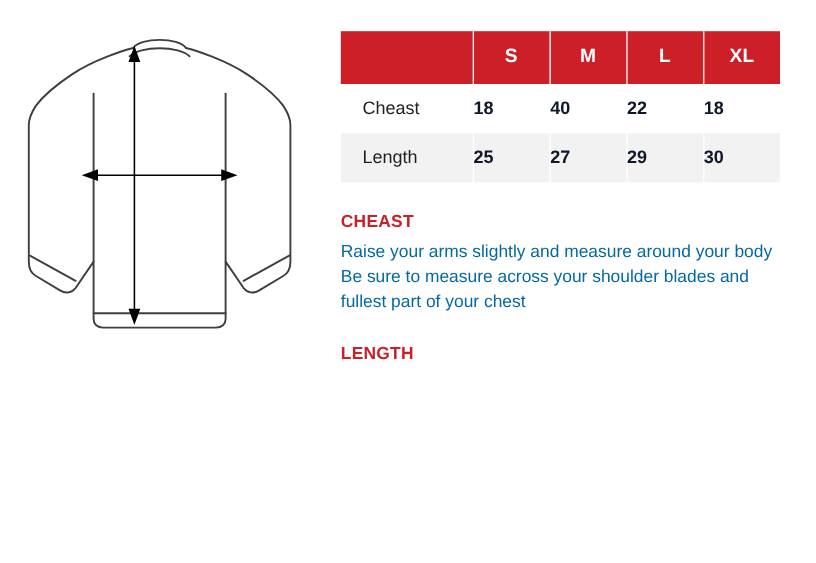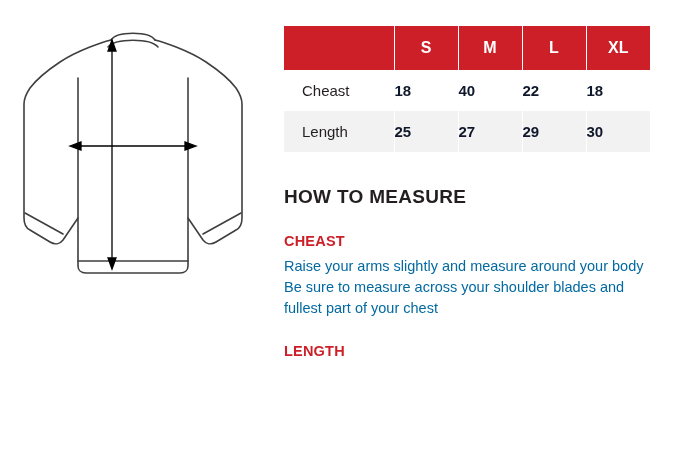--- a/index.html
+++ b/index.html
@@ -190,21 +190,20 @@
         <tr class="shade">
           <td class="rowhead">Length</td>
           <td class="val">25</td>
           <td class="val">27</td>
           <td class="val">29</td>
           <td class="val">30</td>
         </tr>
       </tbody>
     </table>
 
-    <h2 class="how-title">HOW TO MEASURE</h2>
 
     <h3 class="sec-head">CHEAST</h3>
     <p class="sec-body">Raise your arms slightly and measure around your body Be sure to measure across your shoulder blades and fullest part of your chest</p>
 
     <h3 class="sec-head second">LENGTH</h3>
 
   </div>
 </div>
 
 </body></html>

